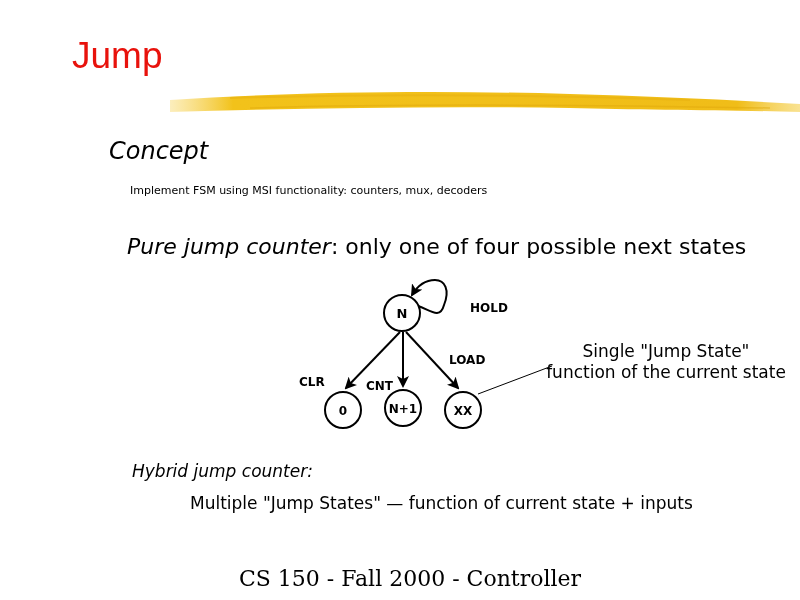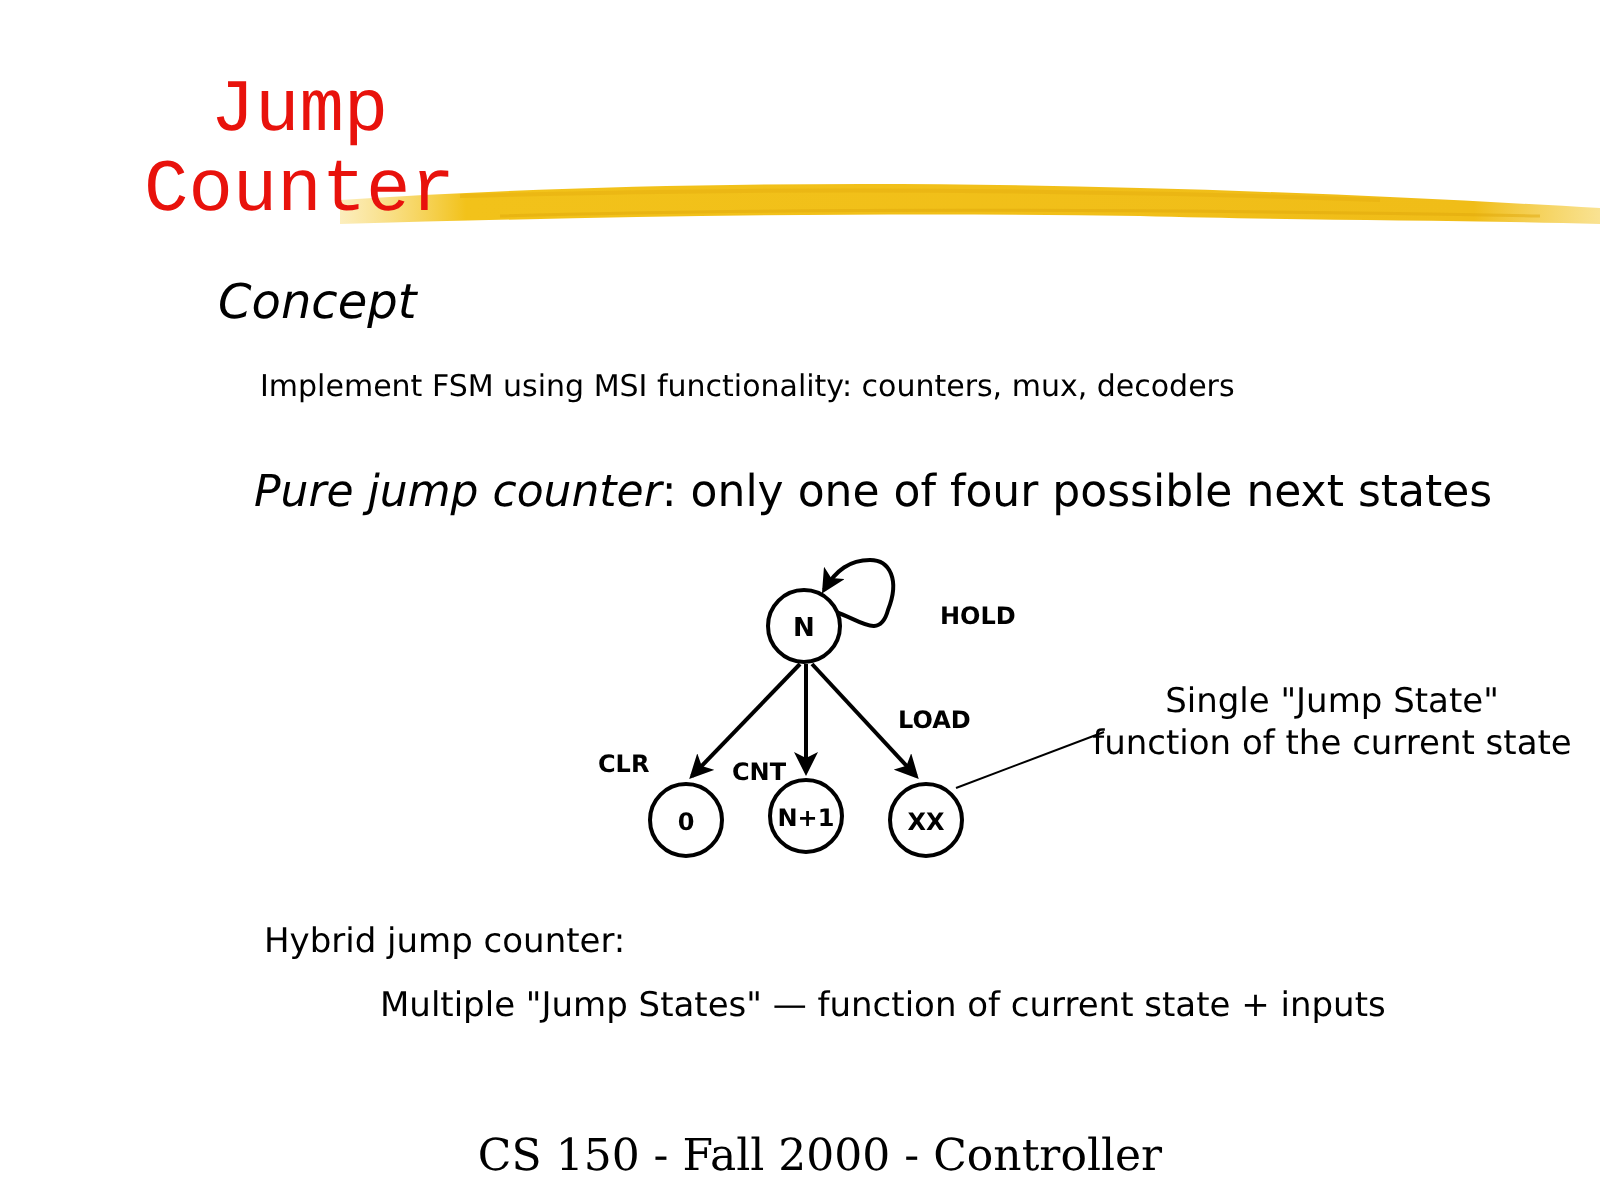--- a/index.html
+++ b/index.html
@@ -5,47 +5,45 @@
     html, body { margin: 0; padding: 0; }
     body {
       width: 800px; height: 600px; position: relative; overflow: hidden;
       background: #ffffff;
       font-family: "DejaVu Sans", sans-serif;
       color: #000;
     }
     .abs { position: absolute; white-space: nowrap; }
     .title {
       left: 72px; top: 36px; color: #e8120c;
-      font-size: 37px; line-height: 40px; font-family: Liberation Mono, monospace;
+      font-size: 37px; line-height: 40px; font-family: Liberation Sans, sans-serif;
       z-index: 2;
-      text-align: center;
     }
     .stroke { left: 170px; top: 86px; z-index: 1; }
     .concept { left: 109px; top: 137px; font-size: 24px; font-style: italic; }
-    .l1 { left: 130px; top: 184px; font-size: 15px; }
+    .l1 { left: 130px; top: 184px; font-size: 11px; }
     .l2 { left: 127px; top: 234px; font-size: 22px; }
     .l2 em { font-style: italic; }
-    .hybrid { left: 132px; top: 461px; font-size: 17px; }
+    .hybrid { left: 132px; top: 461px; font-size: 17px; font-style: italic; }
     .multi { left: 190px; top: 493px; font-size: 17px; }
     .footer {
       left: 0; width: 820px; top: 566px; text-align: center;
       font-family: "DejaVu Serif", serif; font-size: 22px;
     }
     .callout {
       left: 546px; top: 341px; width: 240px; text-align: center;
       font-size: 17px; line-height: 21px; white-space: normal;
     }
     svg text { font-family: "DejaVu Sans", sans-serif; font-weight: bold; }
   </style>
 </head>
 <body>
 
 <div class="abs title">
   <div>Jump</div>
-  <div>Counter</div>
 </div>
 
 <svg class="abs stroke" width="630" height="34" viewBox="0 0 630 34">
   <defs>
     <linearGradient id="bg" x1="0" x2="1" y1="0" y2="0">
       <stop offset="0" stop-color="#f7d45a" stop-opacity="0.4"></stop>
       <stop offset="0.1" stop-color="#f2c21a"></stop>
       <stop offset="0.9" stop-color="#f0bd18"></stop>
       <stop offset="1" stop-color="#f5cf4a" stop-opacity="0.6"></stop>
     </linearGradient>

